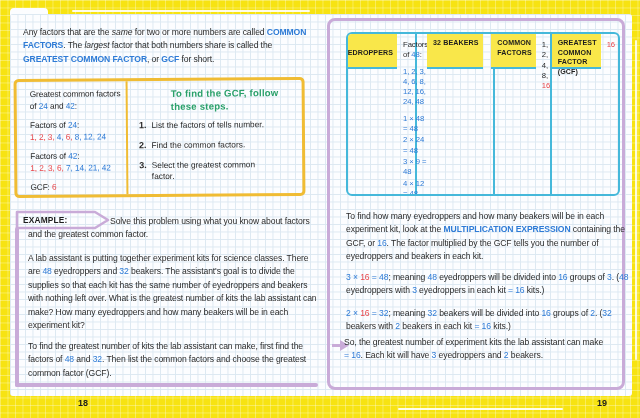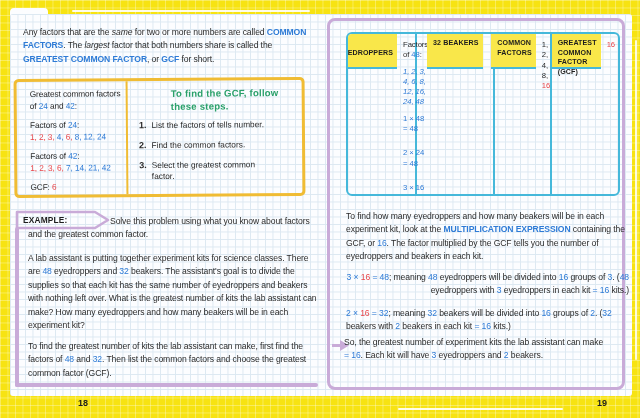--- a/index.html
+++ b/index.html
@@ -80,26 +80,26 @@
   .tbl { position:absolute; left:336px; top:18px; width:274px; height:164px;
     border:2.5px solid #45b8da; border-radius:6px; overflow:hidden;
     display:flex; background:transparent; }
   .col { display:flex; flex-direction:row; border-right:2.5px solid #45b8da;justify-content:center; }
   .col:last-child { border-right:none; }
   .col-1 { width:69px; } .col-2 { width:84px; } .col-3 { width:57px; } .col-4 { flex:1; }
   .col-h { background:#f9e74a; border-bottom:2.5px solid #45b8da; height:35px;
     padding:5px 4px 0 6px; font-weight:700; font-size:7.1px; line-height:9.6px;
     letter-spacing:0.1px; color:#1d1d1d; }
   .col-b { padding:6px 3px 0 6px; font-size:7.7px; line-height:10.3px; letter-spacing:-0.1px; }
-  .fact-list { margin-top:6px;font-style:italic; }
+  .fact-list { margin-top:6px; }
   .eq-list { margin-top:6px; color:#2e7bd6; }
-  .eq-list div { margin-bottom:14px; }
+  .eq-list div { margin-bottom:1px; }
 
   .rp1 { left:336px; top:196px; width:281px; }
-  .rp2 { left:336px; top:257px; width:283px;text-align:right; }
+  .rp2 { left:336px; top:257px; width:283px; }
   .rp3 { left:336px; top:293px; width:285px; }
   .rp4 { left:334px; top:322px; width:263px; }
   .so-arrow { position:absolute; left:320px; top:324px; }
 
   
   .page-num { position:absolute; font-size:9px; font-weight:800; color:#1d1d1d; }
   .pn-left { left:30px; top:398px;padding-left:48px; }
   .pn-right { left:597px; top:398px; }
 </style>
 </head>
@@ -160,21 +160,21 @@
 
     <div class="tbl">
       <div class="col col-1">
         <div class="col-h">48 EYEDROPPERS</div>
         <div class="col-b">
           <div><span>Factors of </span><span class="s-b">48</span><span>:</span></div>
           <div class="fact-list"><span class="s-b">1, 2, 3, 4, 6, 8, 12, 16, 24, 48</span></div>
           <div class="eq-list">
             <div>1 × 48 = 48</div>
             <div>2 × 24 = 48</div>
-            <div>3 × 16 = 48</div>
+            <div>3 × 9 = 48</div>
             <div>4 × 12 = 48</div>
             <div>6 × 8 = 48</div>
           </div>
         </div>
       </div>
       <div class="col col-2">
         <div class="col-h">32 BEAKERS</div>
       </div>
       <div class="col col-3">
         <div class="col-h">COMMON FACTORS</div>

